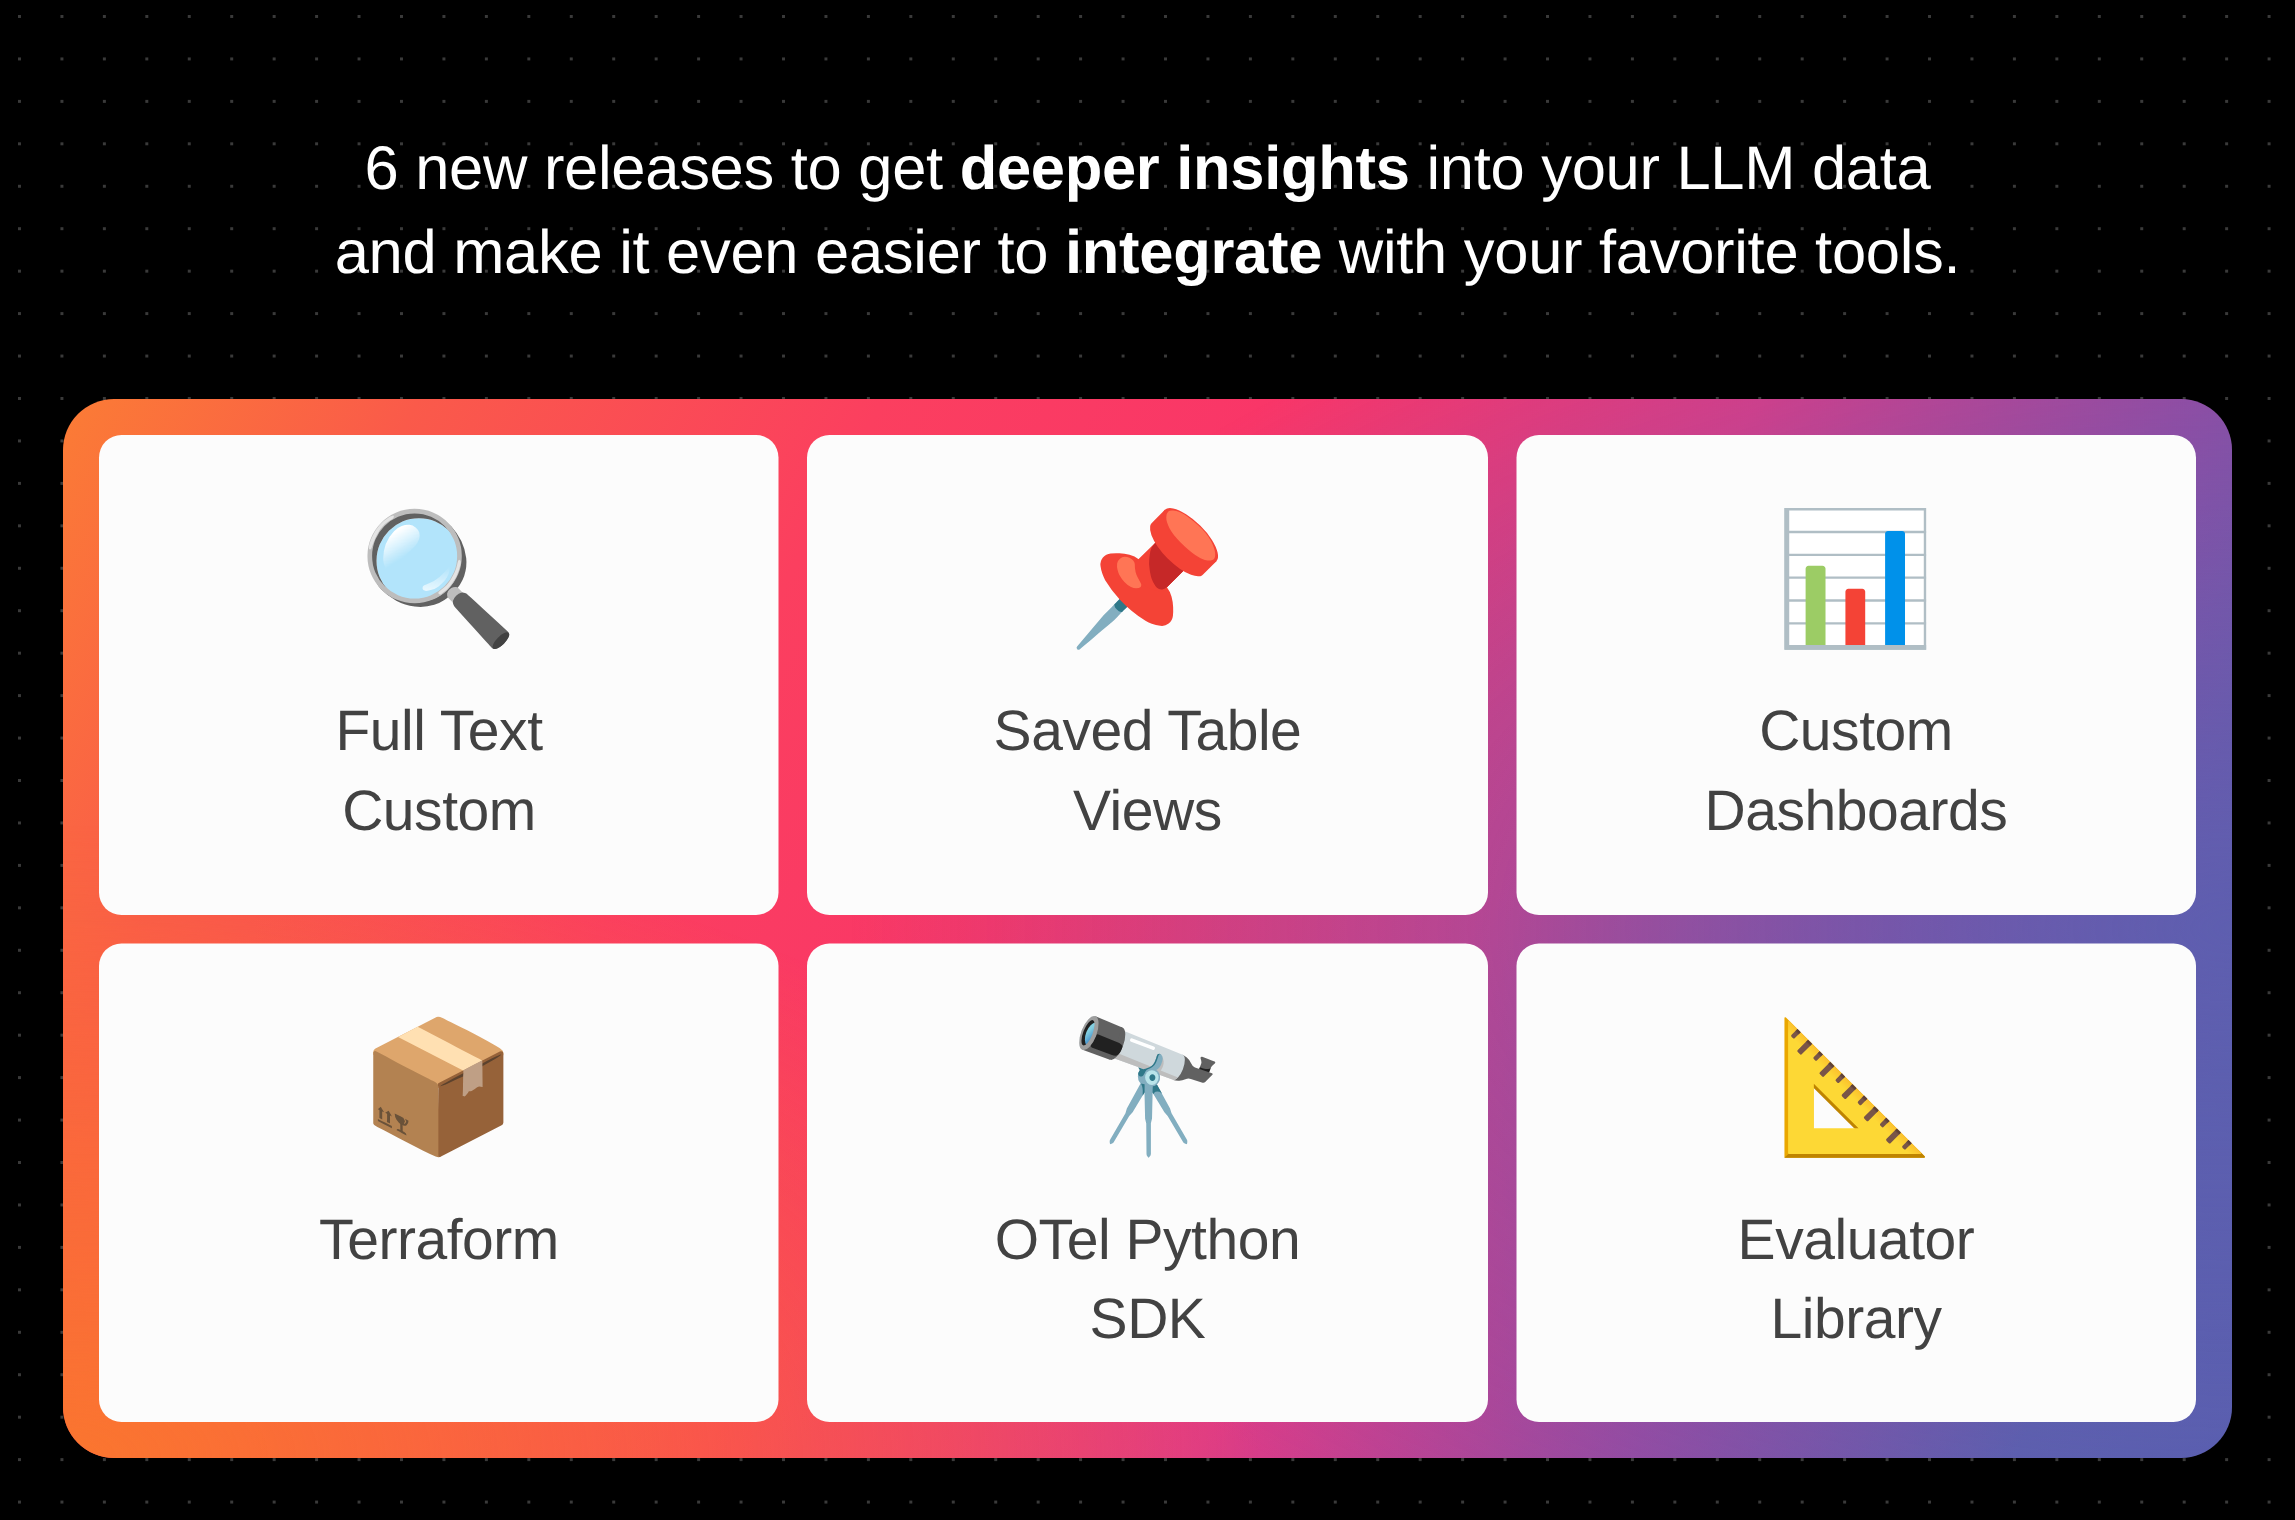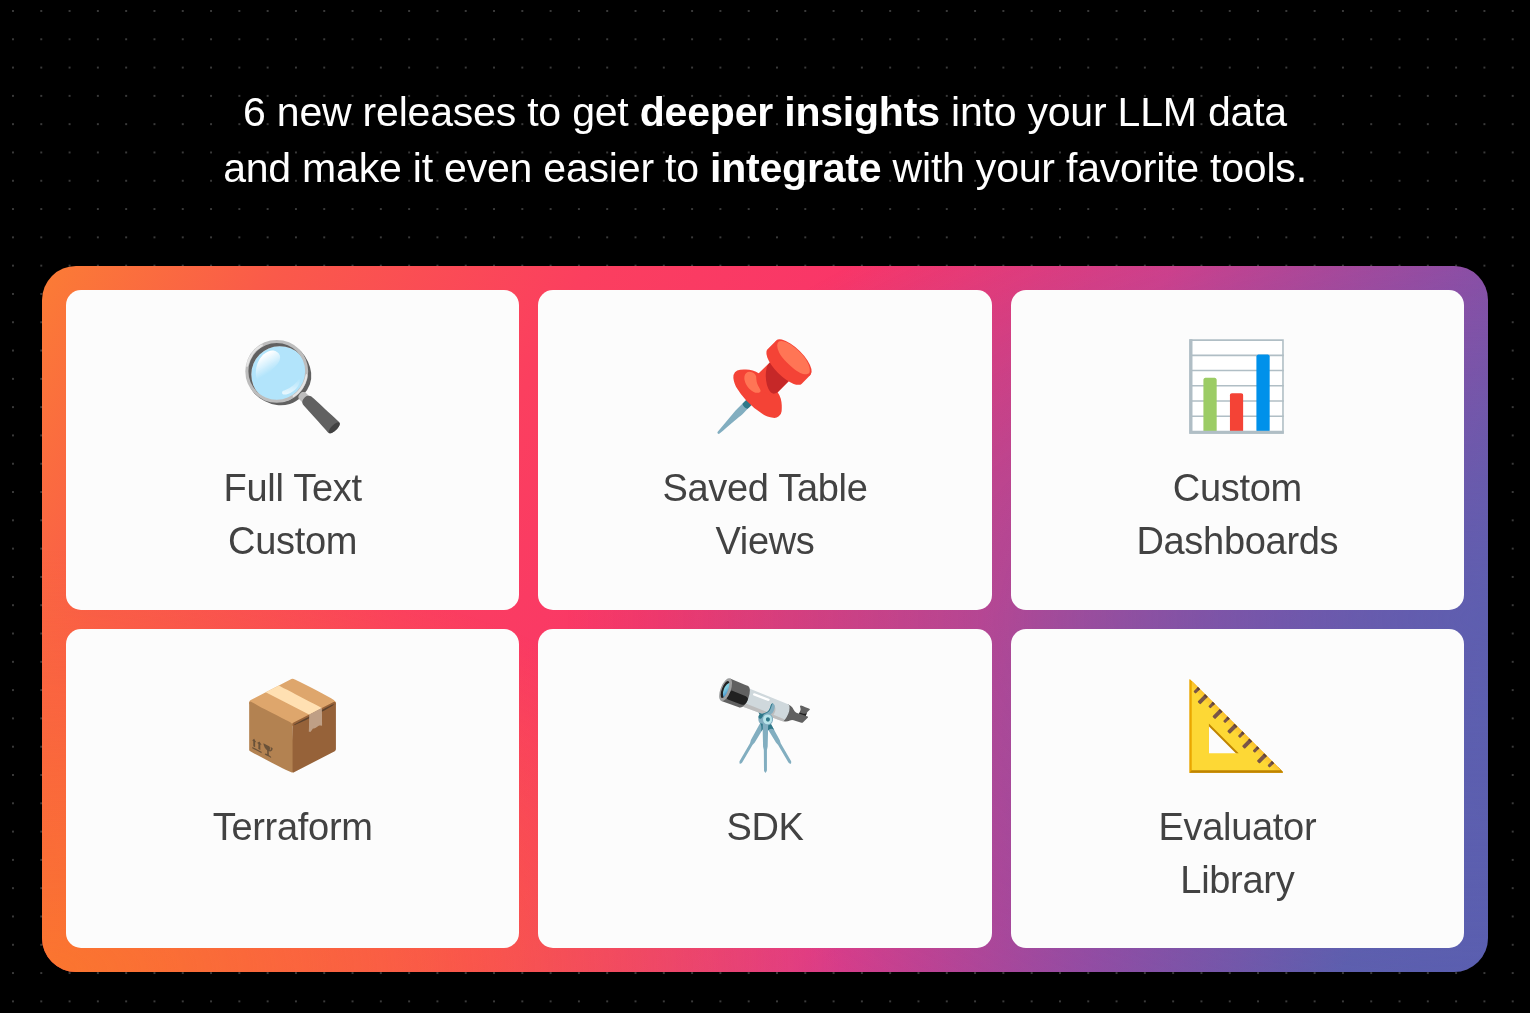--- a/index.html
+++ b/index.html
@@ -162,20 +162,21 @@
     <div class="feature-card">
       <div class="card-icon">📦</div>
       <div class="card-label">
         <span class="lbl-line">Terraform</span>
       </div>
     </div>
 
     <div class="feature-card">
       <div class="card-icon">🔭</div>
       <div class="card-label">
+        <span class="lbl-line">OTel Python</span>
         <span class="lbl-line">SDK</span>
       </div>
     </div>
 
     <div class="feature-card">
       <div class="card-icon">📐</div>
       <div class="card-label">
         <span class="lbl-line">Evaluator</span>
         <span class="lbl-line">Library</span>
       </div>

